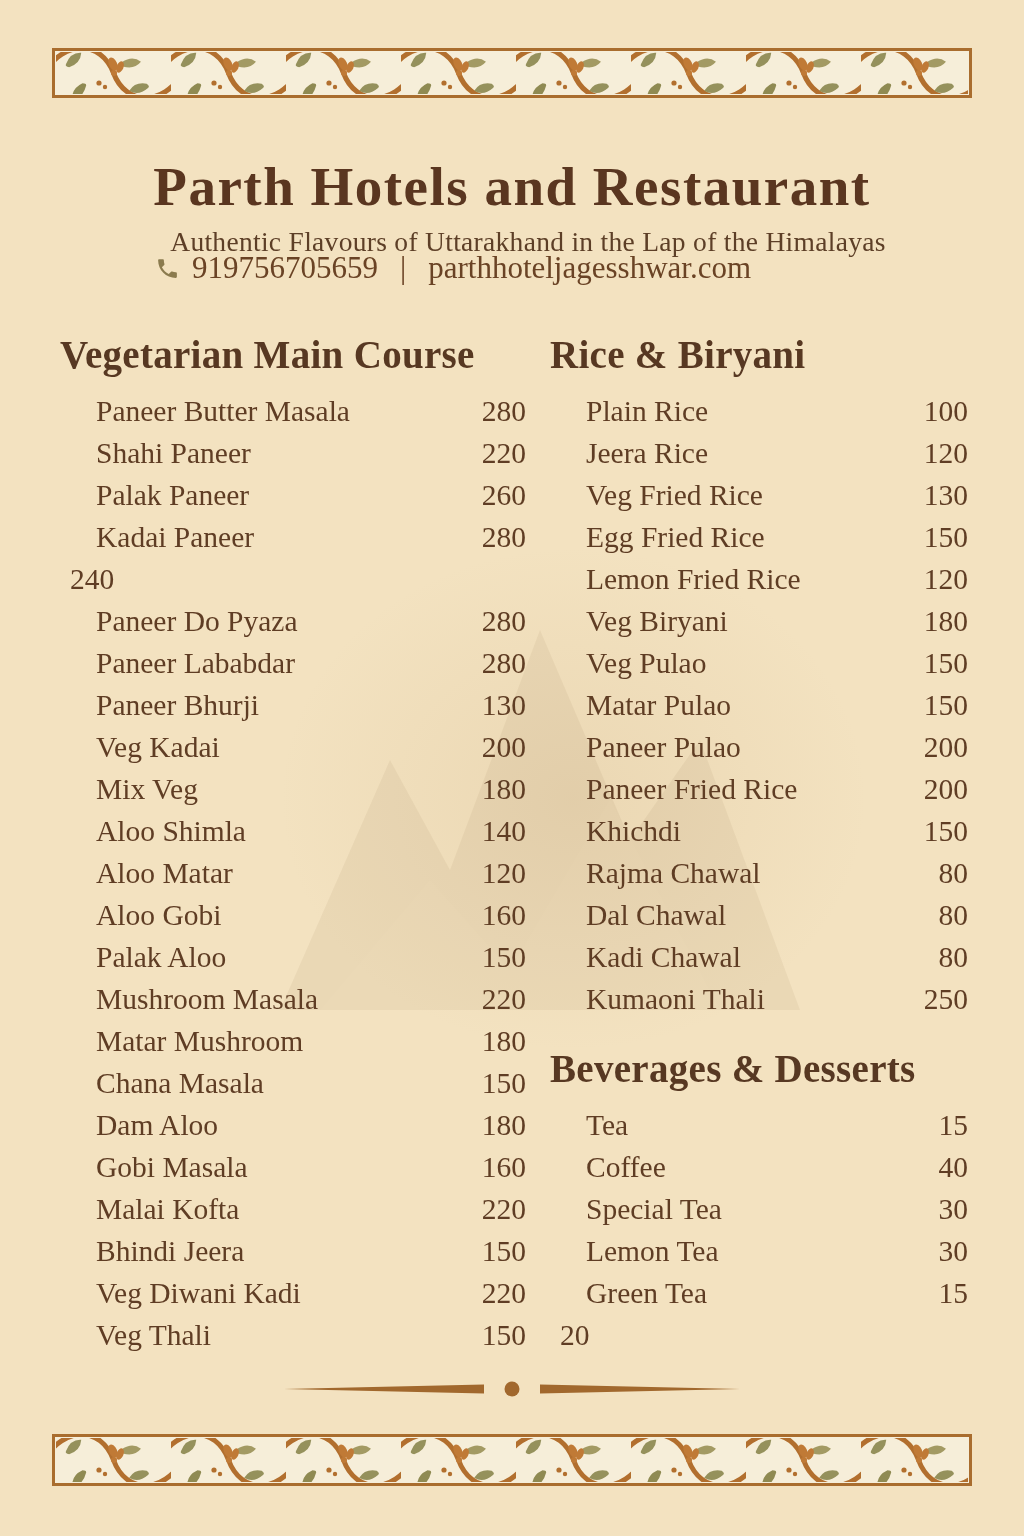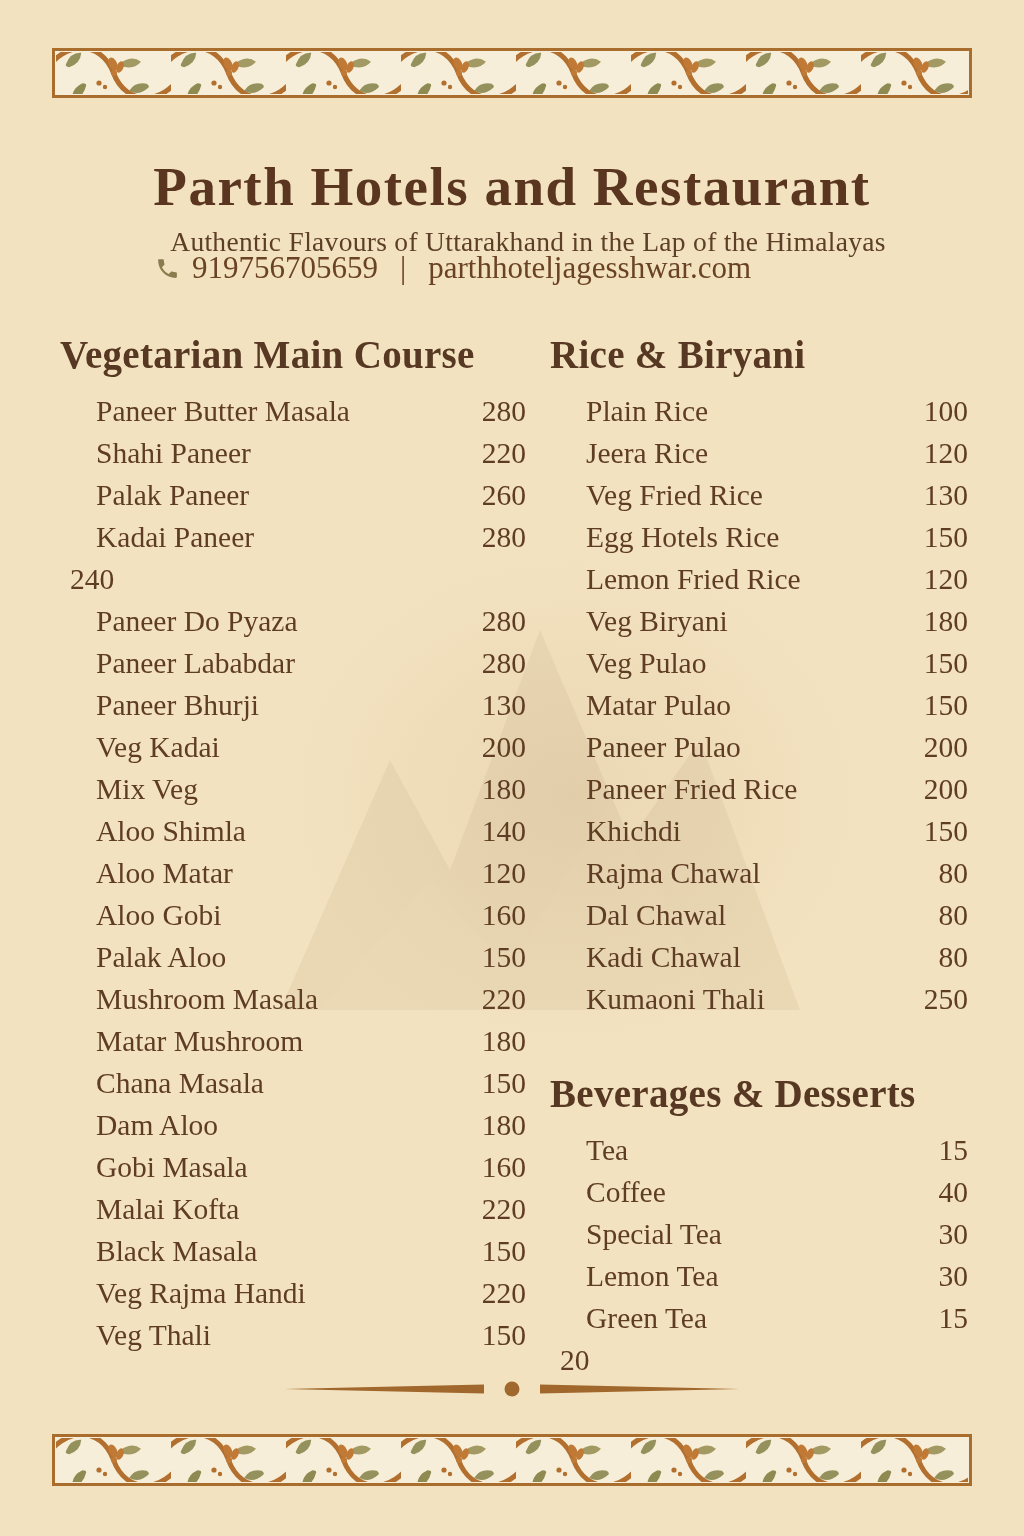--- a/index.html
+++ b/index.html
@@ -35,21 +35,21 @@
   .phone-icon-svg{width:25px;height:25px;}
 
   .columns{position:absolute;top:333px;left:60px;width:908px;display:flex;gap:24px;}
   .col-left{width:466px;flex:0 0 466px;}
   .col-right{flex:1;}
 
   .section-heading{
     font-size:39px;font-weight:700;color:#573822;margin:0 0 13px 0;line-height:1.13;
     letter-spacing:0.3px;
   }
-  .section-heading.bev{margin-top:52px;}
+  .section-heading.bev{margin-top:27px;}
 
   .menu-list{list-style:none;margin:0;padding:0;}
   .menu-row{
     display:flex;justify-content:space-between;align-items:baseline;
     font-size:29.5px;line-height:42px;color:#5f3d24;
   }
   .item-name{white-space:nowrap;margin-left:36px;}
   .item-price{text-align:left;padding-left:10px;}
 
   .divider{position:absolute;top:1380px;left:282px;width:460px;height:18px;}
@@ -196,26 +196,26 @@
           <span class="item-name">Gobi Masala</span>
           <span class="item-price">160</span>
         </li>
 
         <li class="menu-row">
           <span class="item-name">Malai Kofta</span>
           <span class="item-price">220</span>
         </li>
 
         <li class="menu-row">
-          <span class="item-name">Black Masala</span>
-          <span class="item-price">150</span>
-        </li>
-
-        <li class="menu-row">
-          <span class="item-name">Veg Rajma Handi</span>
+          <span class="item-name">Bhindi Jeera</span>
+          <span class="item-price">150</span>
+        </li>
+
+        <li class="menu-row">
+          <span class="item-name">Veg Diwani Kadi</span>
           <span class="item-price">220</span>
         </li>
 
         <li class="menu-row">
           <span class="item-name">Veg Thali</span>
           <span class="item-price">150</span>
         </li>
       </ul>
   </section>
 
@@ -232,21 +232,21 @@
           <span class="item-name">Jeera Rice</span>
           <span class="item-price">120</span>
         </li>
 
         <li class="menu-row">
           <span class="item-name">Veg Fried Rice</span>
           <span class="item-price">130</span>
         </li>
 
         <li class="menu-row">
-          <span class="item-name">Egg Hotels Rice</span>
+          <span class="item-name">Egg Fried Rice</span>
           <span class="item-price">150</span>
         </li>
 
         <li class="menu-row">
           <span class="item-name">Lemon Fried Rice</span>
           <span class="item-price">120</span>
         </li>
 
         <li class="menu-row">
           <span class="item-name">Veg Biryani</span>

